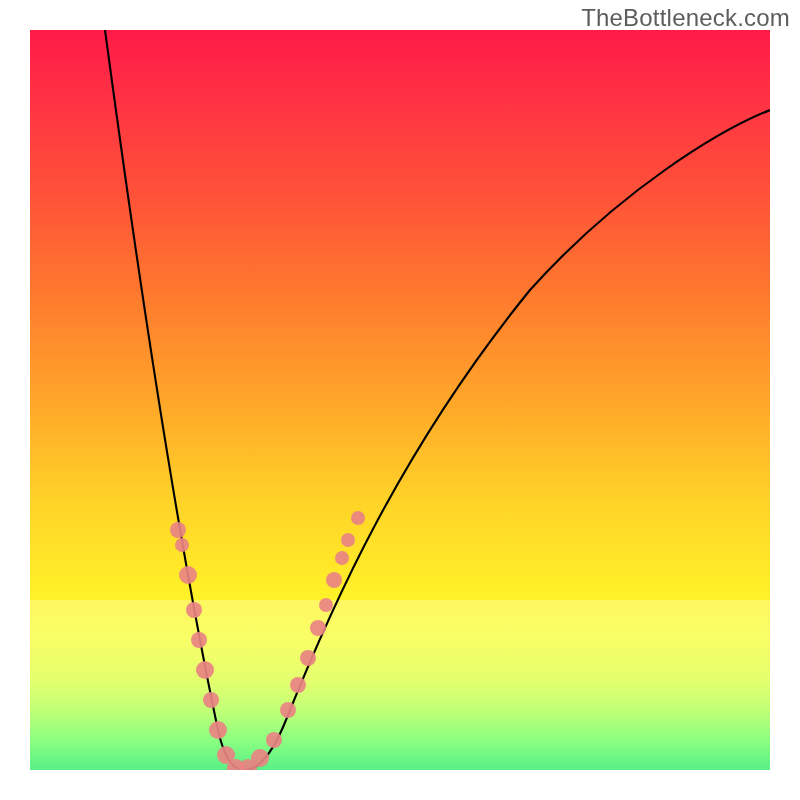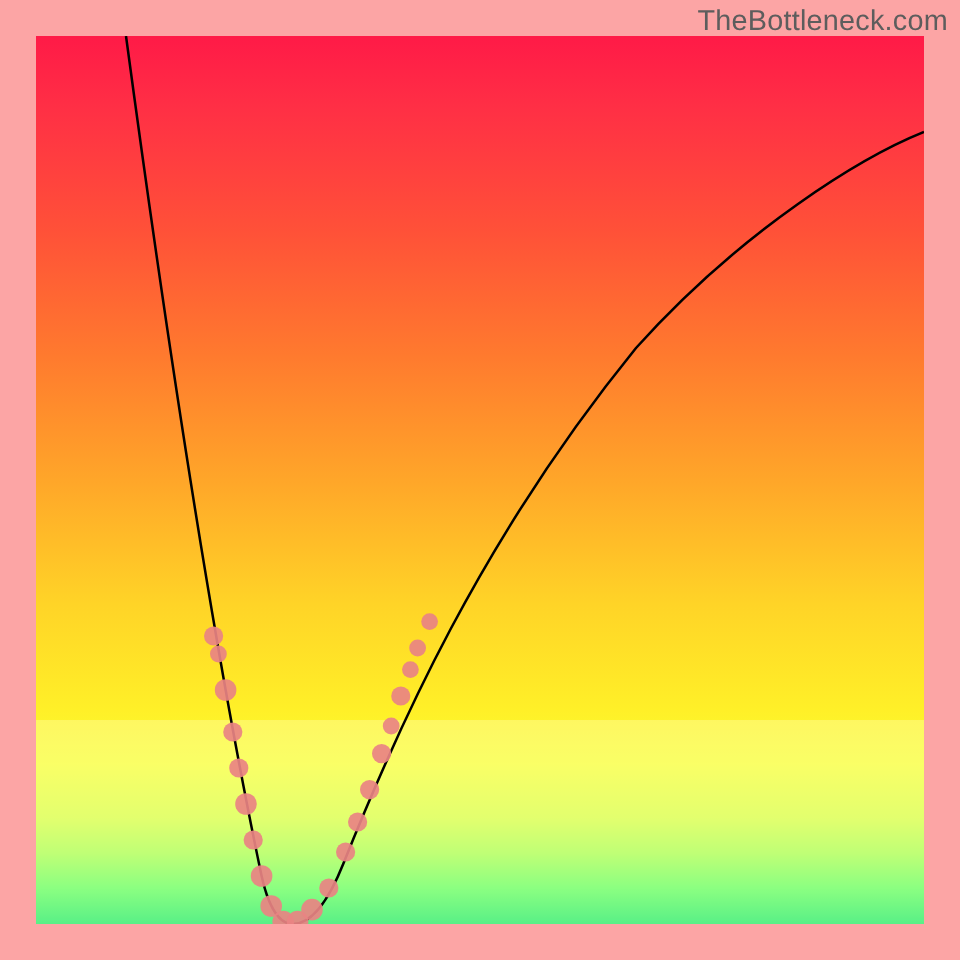--- a/index.html
+++ b/index.html
@@ -8,21 +8,21 @@
     width: 800px;
     height: 800px;
     overflow: hidden;
     background: #000;
     font-family: Arial, Helvetica, sans-serif;
   }
   .frame {
     position: relative;
     width: 800px;
     height: 800px;
-    background: #fca5a5;
+    background: #ffffff;
   }
   .plot {
     position: absolute;
     left: 30px;
     top: 30px;
     width: 740px;
     height: 740px;
     
     background: linear-gradient(
       to bottom,

